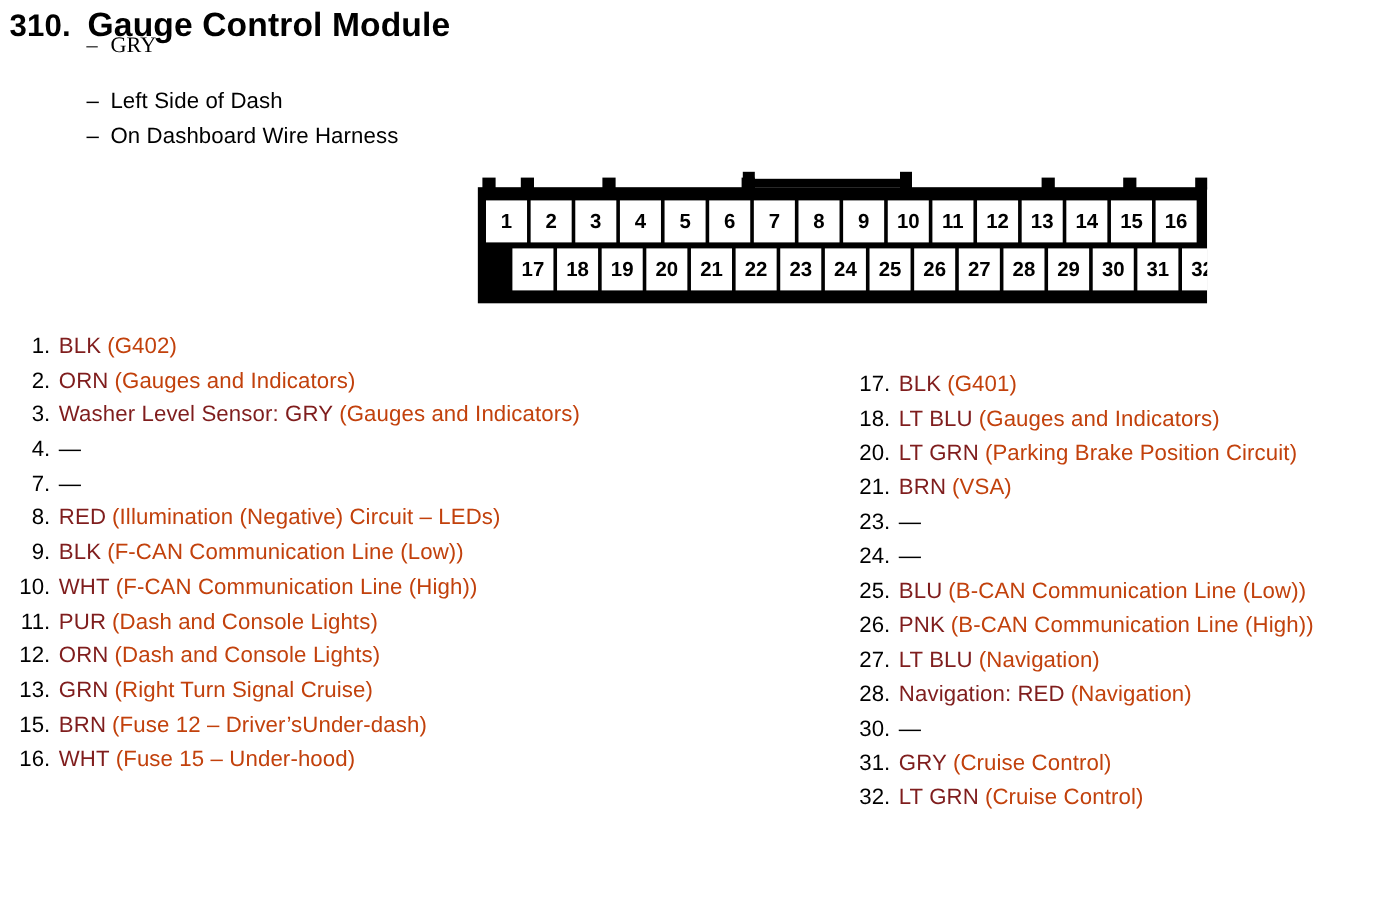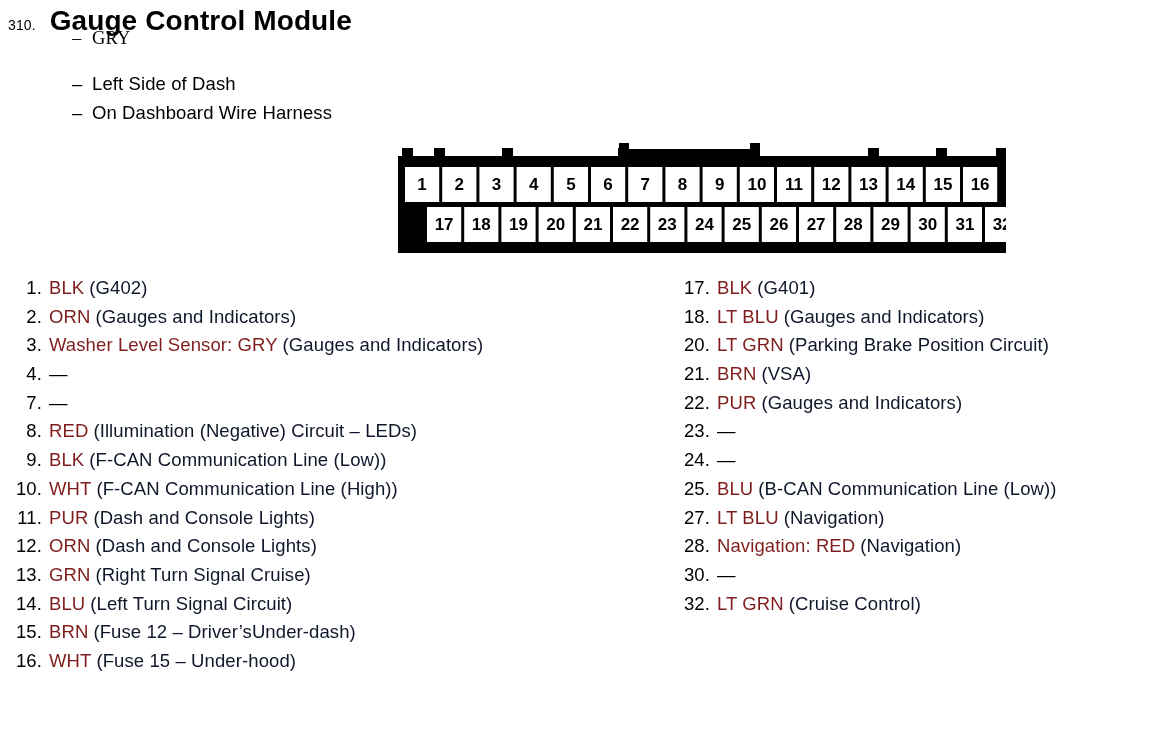--- a/index.html
+++ b/index.html
@@ -24,22 +24,22 @@
     width: 1151px;
   }
   .title-row {
     position: absolute;
     left: 8px;
     top: 5px;
     white-space: nowrap;
   }
   .title-num {
     display: inline-block;
-    font-size: 14px;
-    font-weight: normal;
+    font-size: 26px;
+    font-weight: bold;
     letter-spacing: 0.1px;
   }
   .title-text {
     display: inline-block;
     font-size: 28px;
     font-weight: bold;
     margin-left: 14px;
     letter-spacing: 0.1px;
   }
   .subline {
@@ -76,42 +76,42 @@
     text-anchor: middle;
     dominant-baseline: middle;
   }
 
   
   .pin-list {
     position: absolute;
     top: 274px;
   }
   .pin-list.left  { left: 8px;   width: 690px; }
-  .pin-list.right { left: 676px; width: 439px; }
+  .pin-list.right { left: 708px; width: 439px; margin-top: 32px; }
 
   .pin-row {
     position: relative;
     height: 28.7px;
     line-height: 28.7px;
     white-space: nowrap;
     font-size: 18.5px;
     letter-spacing: 0.1px;
   }
   .pin-idx {
     display: inline-block;
     width: 34px;
     text-align: right;
     margin-right: 7px;
     color: #000000;
   }
   .pin-wire {
     color: #7f1d1d;
   }
   .pin-circuit {
-    color: #0f172a;
+    color: #c2410c;
     margin-left: 5px;
   }
   .pin-empty {
     color: #000000;
   }
 </style>
 </head>
 <body>
 
 <div class="header">
@@ -216,31 +216,31 @@
     <div class="pin-row"><span class="pin-idx">2.</span><span class="pin-wire">ORN</span><span class="pin-circuit">(Gauges and Indicators)</span></div>
     <div class="pin-row"><span class="pin-idx">3.</span><span class="pin-wire">Washer Level Sensor: GRY</span><span class="pin-circuit">(Gauges and Indicators)</span></div>
     <div class="pin-row"><span class="pin-idx">4.</span><span class="pin-empty">—</span></div>
     <div class="pin-row"><span class="pin-idx">7.</span><span class="pin-empty">—</span></div>
     <div class="pin-row"><span class="pin-idx">8.</span><span class="pin-wire">RED</span><span class="pin-circuit">(Illumination (Negative) Circuit – LEDs)</span></div>
     <div class="pin-row"><span class="pin-idx">9.</span><span class="pin-wire">BLK</span><span class="pin-circuit">(F-CAN Communication Line (Low))</span></div>
     <div class="pin-row"><span class="pin-idx">10.</span><span class="pin-wire">WHT</span><span class="pin-circuit">(F-CAN Communication Line (High))</span></div>
     <div class="pin-row"><span class="pin-idx">11.</span><span class="pin-wire">PUR</span><span class="pin-circuit">(Dash and Console Lights)</span></div>
     <div class="pin-row"><span class="pin-idx">12.</span><span class="pin-wire">ORN</span><span class="pin-circuit">(Dash and Console Lights)</span></div>
     <div class="pin-row"><span class="pin-idx">13.</span><span class="pin-wire">GRN</span><span class="pin-circuit">(Right Turn Signal Cruise)</span></div>
-    <div class="pin-row"><span class="pin-idx">14.</span><span class="pin-wire">BLU</span><span class="pin-circuit">(Left Turn Signal Circuit)</span></div>
     <div class="pin-row"><span class="pin-idx">15.</span><span class="pin-wire">BRN</span><span class="pin-circuit">(Fuse 12 – Driver’sUnder-dash)</span></div>
     <div class="pin-row"><span class="pin-idx">16.</span><span class="pin-wire">WHT</span><span class="pin-circuit">(Fuse 15 – Under-hood)</span></div>
   </div>
 
 <div class="pin-list right" id="pin-list-right">
     <div class="pin-row"><span class="pin-idx">17.</span><span class="pin-wire">BLK</span><span class="pin-circuit">(G401)</span></div>
     <div class="pin-row"><span class="pin-idx">18.</span><span class="pin-wire">LT BLU</span><span class="pin-circuit">(Gauges and Indicators)</span></div>
     <div class="pin-row"><span class="pin-idx">20.</span><span class="pin-wire">LT GRN</span><span class="pin-circuit">(Parking Brake Position Circuit)</span></div>
     <div class="pin-row"><span class="pin-idx">21.</span><span class="pin-wire">BRN</span><span class="pin-circuit">(VSA)</span></div>
-    <div class="pin-row"><span class="pin-idx">22.</span><span class="pin-wire">PUR</span><span class="pin-circuit">(Gauges and Indicators)</span></div>
     <div class="pin-row"><span class="pin-idx">23.</span><span class="pin-empty">—</span></div>
     <div class="pin-row"><span class="pin-idx">24.</span><span class="pin-empty">—</span></div>
     <div class="pin-row"><span class="pin-idx">25.</span><span class="pin-wire">BLU</span><span class="pin-circuit">(B-CAN Communication Line (Low))</span></div>
+    <div class="pin-row"><span class="pin-idx">26.</span><span class="pin-wire">PNK</span><span class="pin-circuit">(B-CAN Communication Line (High))</span></div>
     <div class="pin-row"><span class="pin-idx">27.</span><span class="pin-wire">LT BLU</span><span class="pin-circuit">(Navigation)</span></div>
     <div class="pin-row"><span class="pin-idx">28.</span><span class="pin-wire">Navigation: RED</span><span class="pin-circuit">(Navigation)</span></div>
     <div class="pin-row"><span class="pin-idx">30.</span><span class="pin-empty">—</span></div>
+    <div class="pin-row"><span class="pin-idx">31.</span><span class="pin-wire">GRY</span><span class="pin-circuit">(Cruise Control)</span></div>
     <div class="pin-row"><span class="pin-idx">32.</span><span class="pin-wire">LT GRN</span><span class="pin-circuit">(Cruise Control)</span></div>
   </div>
 
 </body></html>

